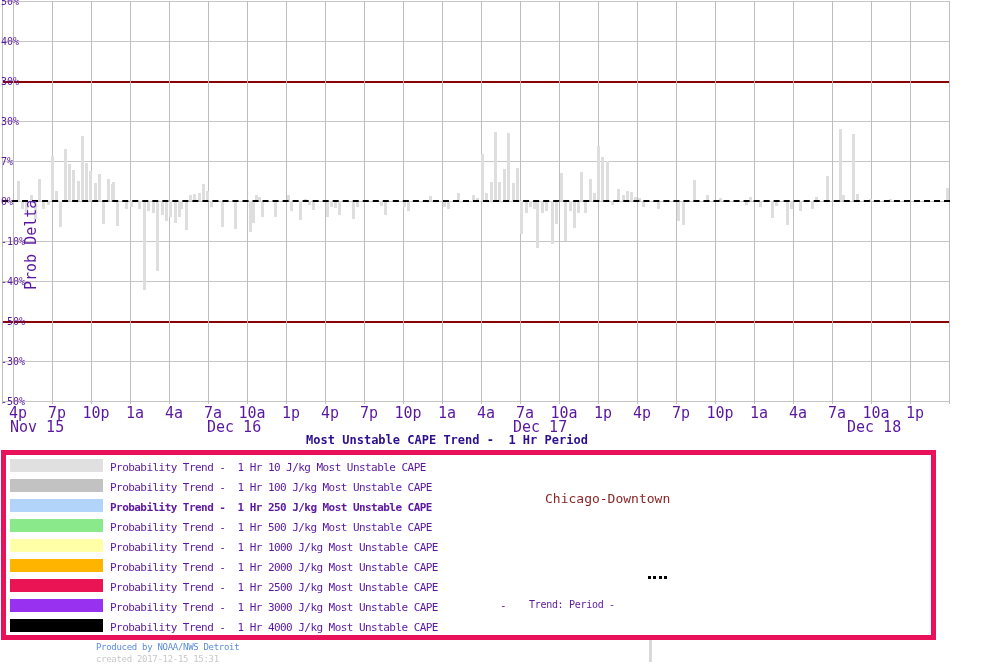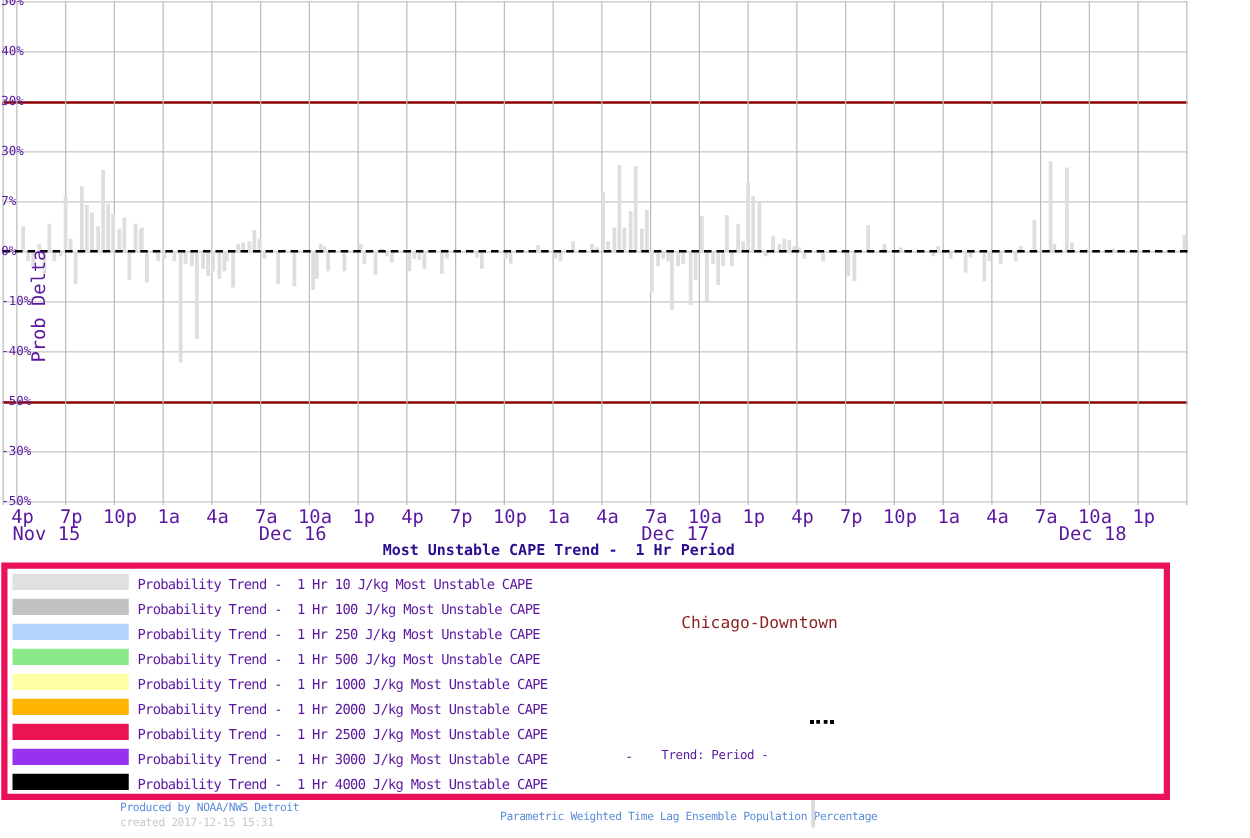--- a/index.html
+++ b/index.html
@@ -268,21 +268,21 @@
 
   <div class="title pre">Most Unstable CAPE Trend -  1 Hr Period</div>
 
   <div id="legend-box" style="border-color: rgb(232, 17, 90);"></div>
   <div id="legend-rows">
       <div class="swatch" style="top: 459px; background: rgb(224, 224, 224);"></div>
       <div class="leg-label pre" style="top: 461px;">Probability Trend -  1 Hr 10 J/kg Most Unstable CAPE</div>
       <div class="swatch" style="top: 479px; background: rgb(194, 194, 194);"></div>
       <div class="leg-label pre" style="top: 481px;">Probability Trend -  1 Hr 100 J/kg Most Unstable CAPE</div>
       <div class="swatch" style="top: 499px; background: rgb(179, 212, 250);"></div>
-      <div class="leg-label pre" style="top: 501px;">Probability Trend -  1 Hr 250 J/kg Most Unstable CAPE</div>
+      <div class="leg-label pre" style="top: 501px; font-weight: bold;">Probability Trend -  1 Hr 250 J/kg Most Unstable CAPE</div>
       <div class="swatch" style="top: 519px; background: rgb(138, 233, 138);"></div>
       <div class="leg-label pre" style="top: 521px;">Probability Trend -  1 Hr 500 J/kg Most Unstable CAPE</div>
       <div class="swatch" style="top: 539px; background: rgb(255, 255, 168);"></div>
       <div class="leg-label pre" style="top: 541px;">Probability Trend -  1 Hr 1000 J/kg Most Unstable CAPE</div>
       <div class="swatch" style="top: 559px; background: rgb(255, 180, 0);"></div>
       <div class="leg-label pre" style="top: 561px;">Probability Trend -  1 Hr 2000 J/kg Most Unstable CAPE</div>
       <div class="swatch" style="top: 579px; background: rgb(234, 20, 85);"></div>
       <div class="leg-label pre" style="top: 581px;">Probability Trend -  1 Hr 2500 J/kg Most Unstable CAPE</div>
       <div class="swatch" style="top: 599px; background: rgb(153, 50, 240);"></div>
       <div class="leg-label pre" style="top: 601px;">Probability Trend -  1 Hr 3000 J/kg Most Unstable CAPE</div>
@@ -301,15 +301,14 @@
       <div class="laglabel pre" style="left: 637px; top: 619px;">24</div>
       <div class="lagbar" style="left: 649px; top: 580px; height: 82px;"></div>
       <div class="lagbar" style="left: 653px; top: 580px; height: 25px;"></div>
       <div class="lagbar" style="left: 657px; top: 580px; height: 23px;"></div>
       <div class="lagbar" style="left: 661px; top: 580px; height: 12px;"></div>
     </div>
   <div class="lagcaps"></div>
 
   <div class="foot-produced pre">Produced by NOAA/NWS Detroit</div>
   <div class="foot-created pre">created 2017-12-15 15:31</div>
-  <div class="foot-note pre">Parametric Weighted Time Lag Ensemble Population Percentage</div>
 
 </div>
 
 </body></html>

